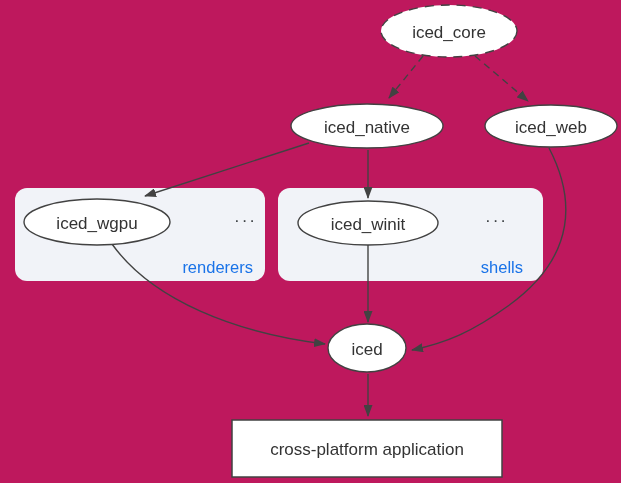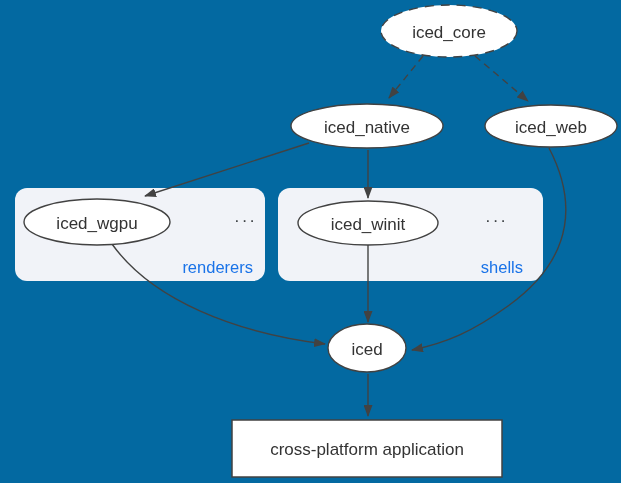--- a/index.html
+++ b/index.html
@@ -1,20 +1,20 @@
 <!DOCTYPE html>
 <html><head>
 <meta charset="utf-8">
 <style>
   html, body { margin: 0; padding: 0; background: #ffffff; }
   .canvas {
     position: relative;
     width: 621px;
     height: 483px;
-    background: #0369a1;
+    background: #be185d;
     overflow: hidden;
   }
   svg { display: block; }
   svg text {
     font-family: "Liberation Sans", "DejaVu Sans", sans-serif;
     fill: #333333;
   }
   .node-label { font-size: 17px; }
   .app-label  { font-size: 17px; }
   .dots {

